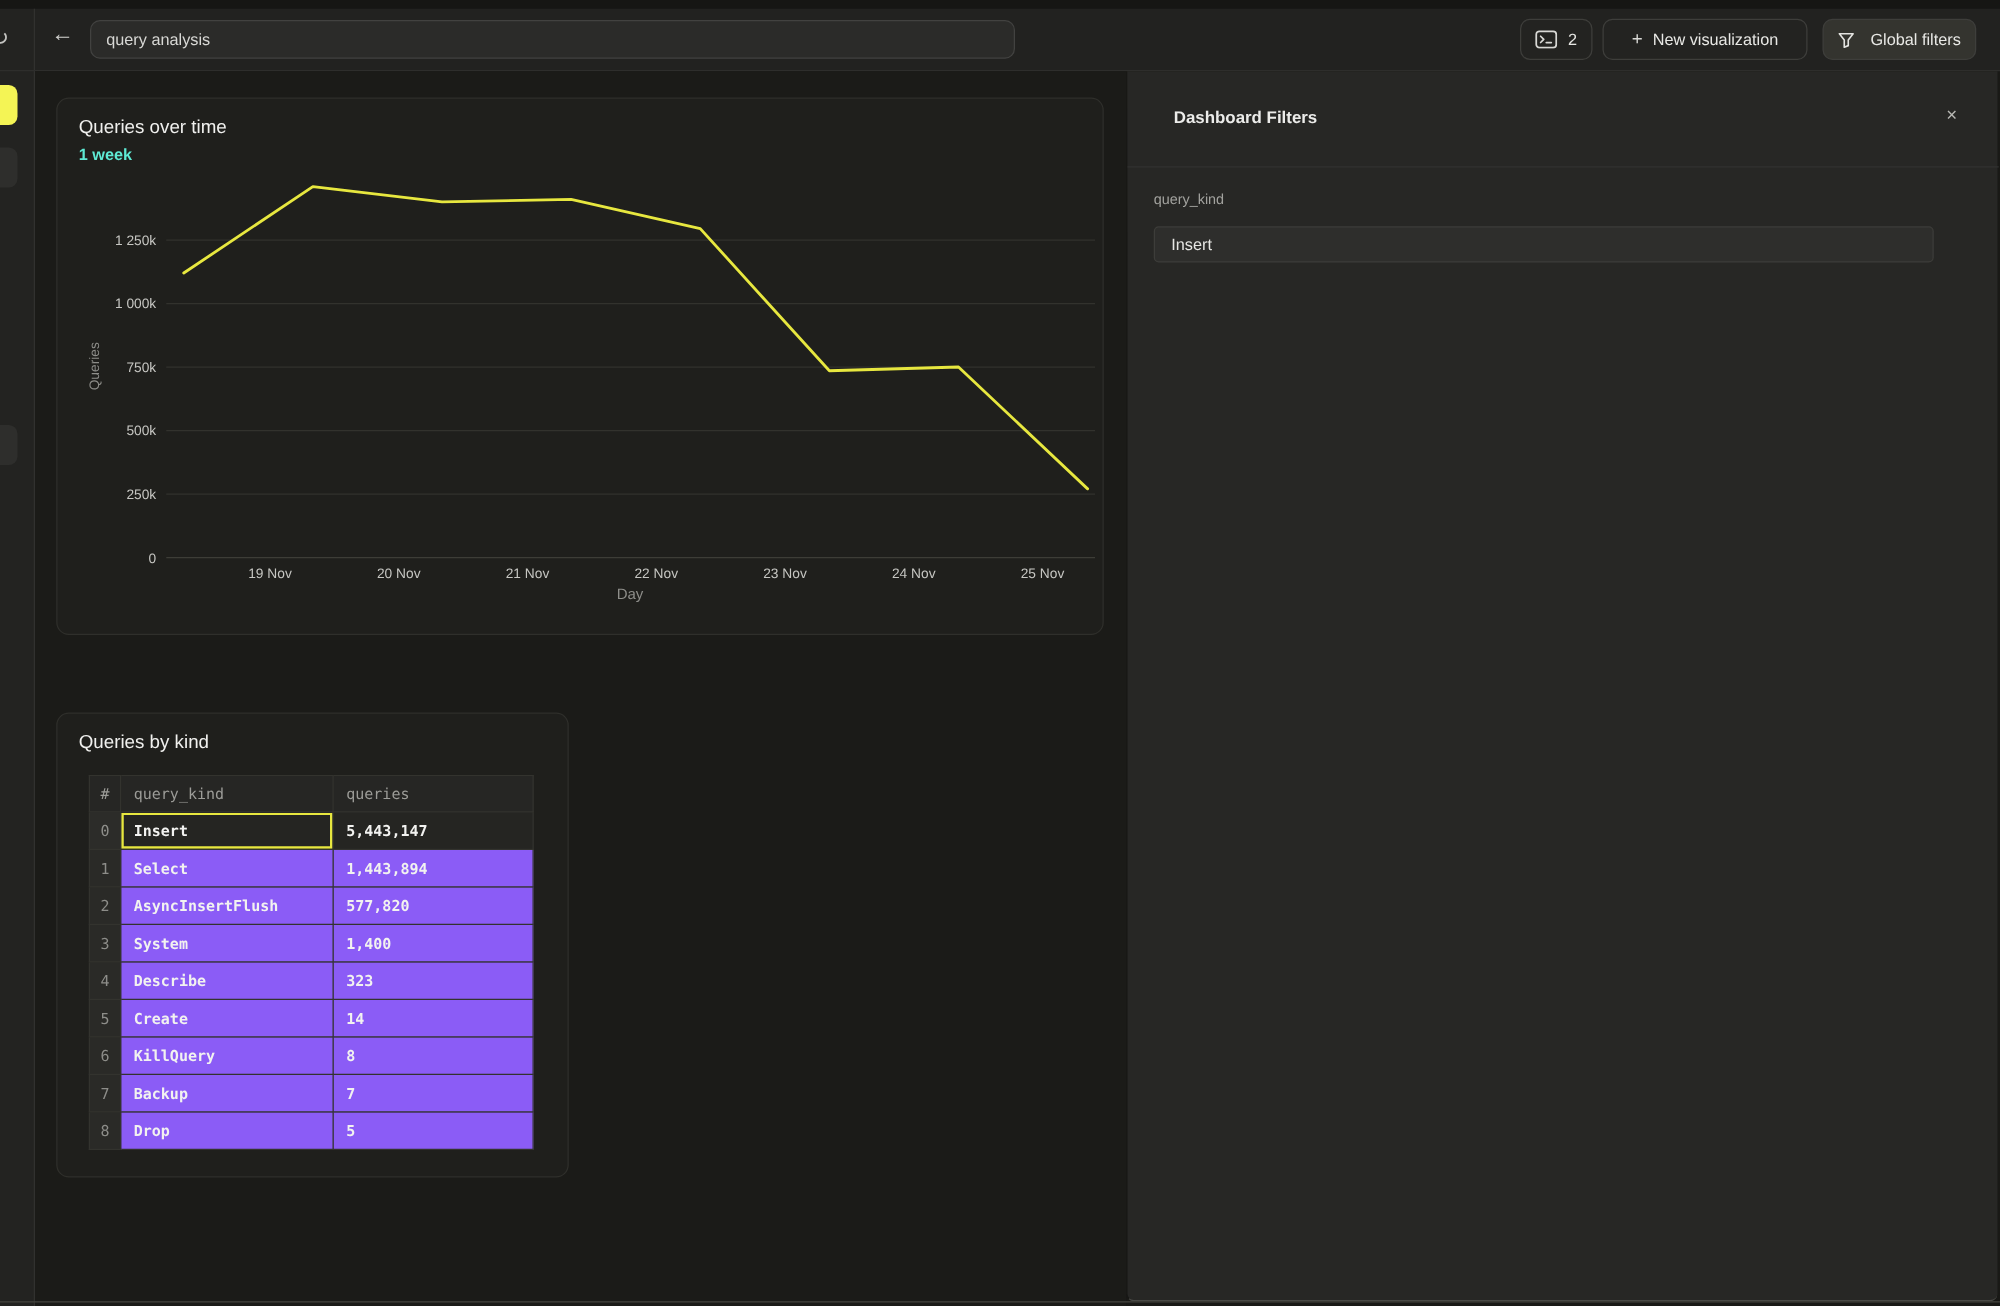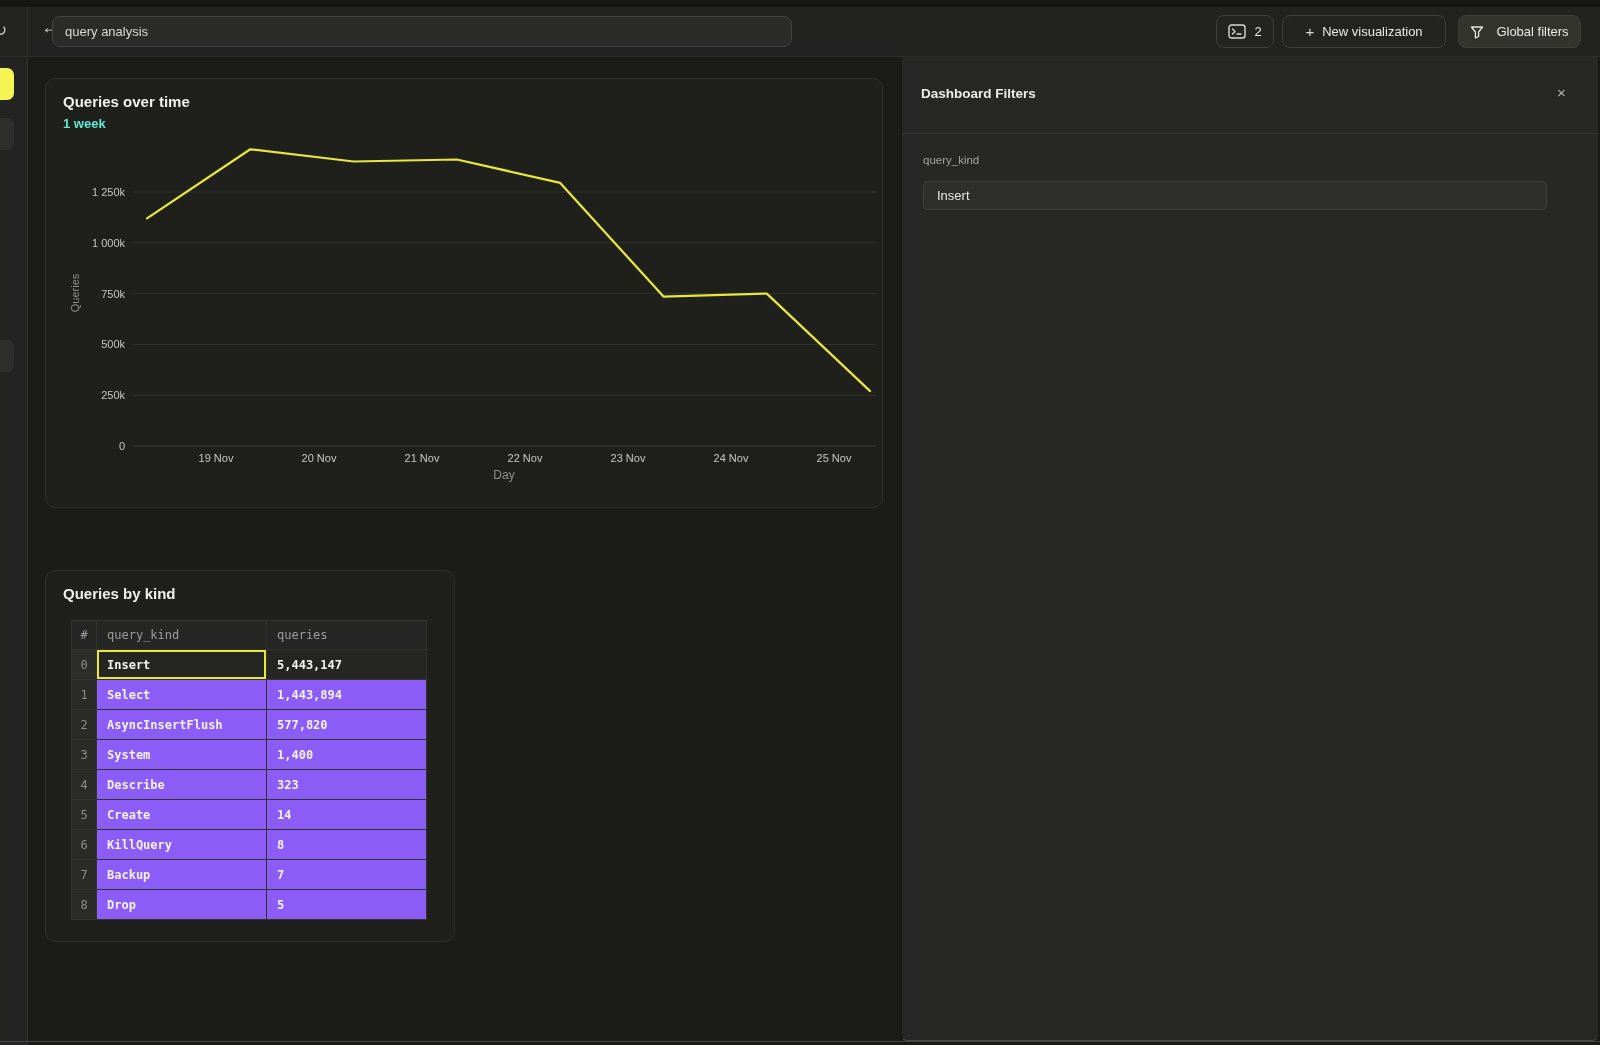--- a/index.html
+++ b/index.html
@@ -4,61 +4,61 @@
 <style>
   * { margin:0; padding:0; box-sizing:border-box; }
   html,body { width:1600px; height:1045px; overflow:hidden; }
   body { background:#191916; font-family:"Liberation Sans", sans-serif; position:relative; }
 
   
   .top-strip { position:absolute; left:0; top:0; width:1600px; height:7px; background:#161614; }
   .topbar { position:absolute; left:28px; top:7px; width:1572px; height:49px; background:#222220; }
   .topbar-divider { position:absolute; left:0; top:56px; width:1600px; height:1px; background:#2e2e2c; }
   .back-arrow { position:absolute; left:13px; top:11px; font-size:18px; color:#d2d2cf; cursor:pointer; line-height:1; }
-  .title-input { position:absolute; left:24px; top:9px; width:740px; height:31px; background:#2b2b29; border:1px solid #424240; border-radius:8px; color:#d8d8d5; font-size:13px; padding:0 12px; font-family:"Liberation Sans", sans-serif; outline:none; }
+  .title-input { position:absolute; left:44px; top:9px; width:740px; height:31px; background:#2b2b29; border:1px solid #424240; border-radius:8px; color:#d8d8d5; font-size:13px; padding:0 12px; font-family:"Liberation Sans", sans-serif; outline:none; }
   .tb-btn { position:absolute; top:8px; height:33px; display:flex; align-items:center; justify-content:center; gap:8px; background:#232321; border:1px solid #3e3e3b; border-radius:8px; color:#e8e8e5; font-size:13px; cursor:pointer; }
   .btn-console { left:1188px; width:58px; }
   .btn-newviz { left:1254px; width:164px; }
   .btn-global { left:1430px; width:123px; background:#34342f;gap:12px; }
   .plus-glyph { font-size:15px; color:#d8d8d5; line-height:1; }
 
   
   .left-strip { position:absolute; left:0; top:7px; width:28px; height:1038px; background:#232321; border-right:1px solid #31312f; }
   .refresh-icon { position:absolute; left:-7px; top:13px; font-size:17px; color:#c4c4c1; }
   .strip-item { position:absolute; left:-12px; width:26px; height:32px; border-radius:7px; }
   .strip-item.active { top:61px; background:#f4f455; }
   .strip-item.g1 { top:111px; background:#2e2e2c; }
   .strip-item.g2 { top:333px; background:#2e2e2c; }
 
   
   .main { position:absolute; left:28px; top:57px; width:873px; height:988px; background:#1b1b18; }
   .card { position:absolute; background:#1f1f1c; border:1px solid #2f2f2b; border-radius:10px; }
   .chart-card { left:17px; top:21px; width:838px; height:430px; }
   .table-card { left:17px; top:473px; width:410px; height:372px;margin-top:40px; }
-  .card-title { position:absolute; left:17px; top:14px; font-size:15px; font-weight:700; color:#f0f0ee; }
+  .card-title { position:absolute; left:17px; top:14px; font-size:15px; font-weight:400; color:#f0f0ee; }
   .card-subtitle { position:absolute; left:17px; top:37px; font-size:13px; font-weight:700; color:#5eead4; }
   .chart-svg { position:absolute; left:0; top:0; width:838px; height:430px; }
   .chart-svg text { font-family:"Liberation Sans", sans-serif; }
 
   
   .qtable { position:absolute; left:25px; top:49px; border-collapse:collapse; font-family:"DejaVu Sans Mono", monospace; font-size:12px; }
   .qtable th, .qtable td { border:1px solid #33332e; height:30px; vertical-align:middle; }
   .qtable th { height:29px; font-weight:400; color:#9c9c98; background:#262624; text-align:left; padding:0 10px; }
   .qtable th.idx-h { text-align:center; padding:0; }
   .qtable td { color:#f2f2f0; font-weight:700; background:#8b5cf6; padding:0 10px; }
   .qtable td.idx { width:25px; min-width:25px; text-align:center; color:#8d8d89; background:#2a2a27; font-weight:400; padding:0; }
   .qtable .col-kind { width:170px; min-width:170px; }
   .qtable .col-q { width:160px; min-width:160px; }
   .qtable tr.sel td { background:#252522; }
   .qtable tr.sel td.idx { background:#2c2c29; }
   .qtable td.selected-cell { box-shadow: inset 0 0 0 2px #e7e73f; }
 
   
   .filters-panel { position:absolute; left:901px; top:57px; width:697px; height:984px; background:#272725; border-left:1px solid #171715; border-bottom:1px solid #4a4a46; border-radius:0 0 6px 6px; }
-  .fp-title { position:absolute; left:19px; top:29px; font-size:13.5px; font-weight:600; color:#ececea; }
+  .fp-title { position:absolute; left:37px; top:29px; font-size:13.5px; font-weight:600; color:#ececea; }
   .fp-close { position:absolute; left:655px; top:28px; font-size:15px; color:#b8b8b4; cursor:pointer; line-height:1; }
   .fp-divider { position:absolute; left:0; top:76px; width:697px; height:1px; background:#323230; }
   .fp-label { position:absolute; left:21px; top:97px; font-size:11.5px; color:#a2a29e; }
   .fp-input { position:absolute; left:21px; top:124px; width:624px; height:29px; background:#2e2e2c; border:1px solid #3d3d3a; border-radius:4px; color:#e6e6e3; font-size:13px; padding:0 13px; font-family:"Liberation Sans", sans-serif; outline:none; }
 
   .bottom-line { position:absolute; left:0; top:1041px; width:1600px; height:1px; background:#45453f; }
 </style>
 </head>
 <body>
 

